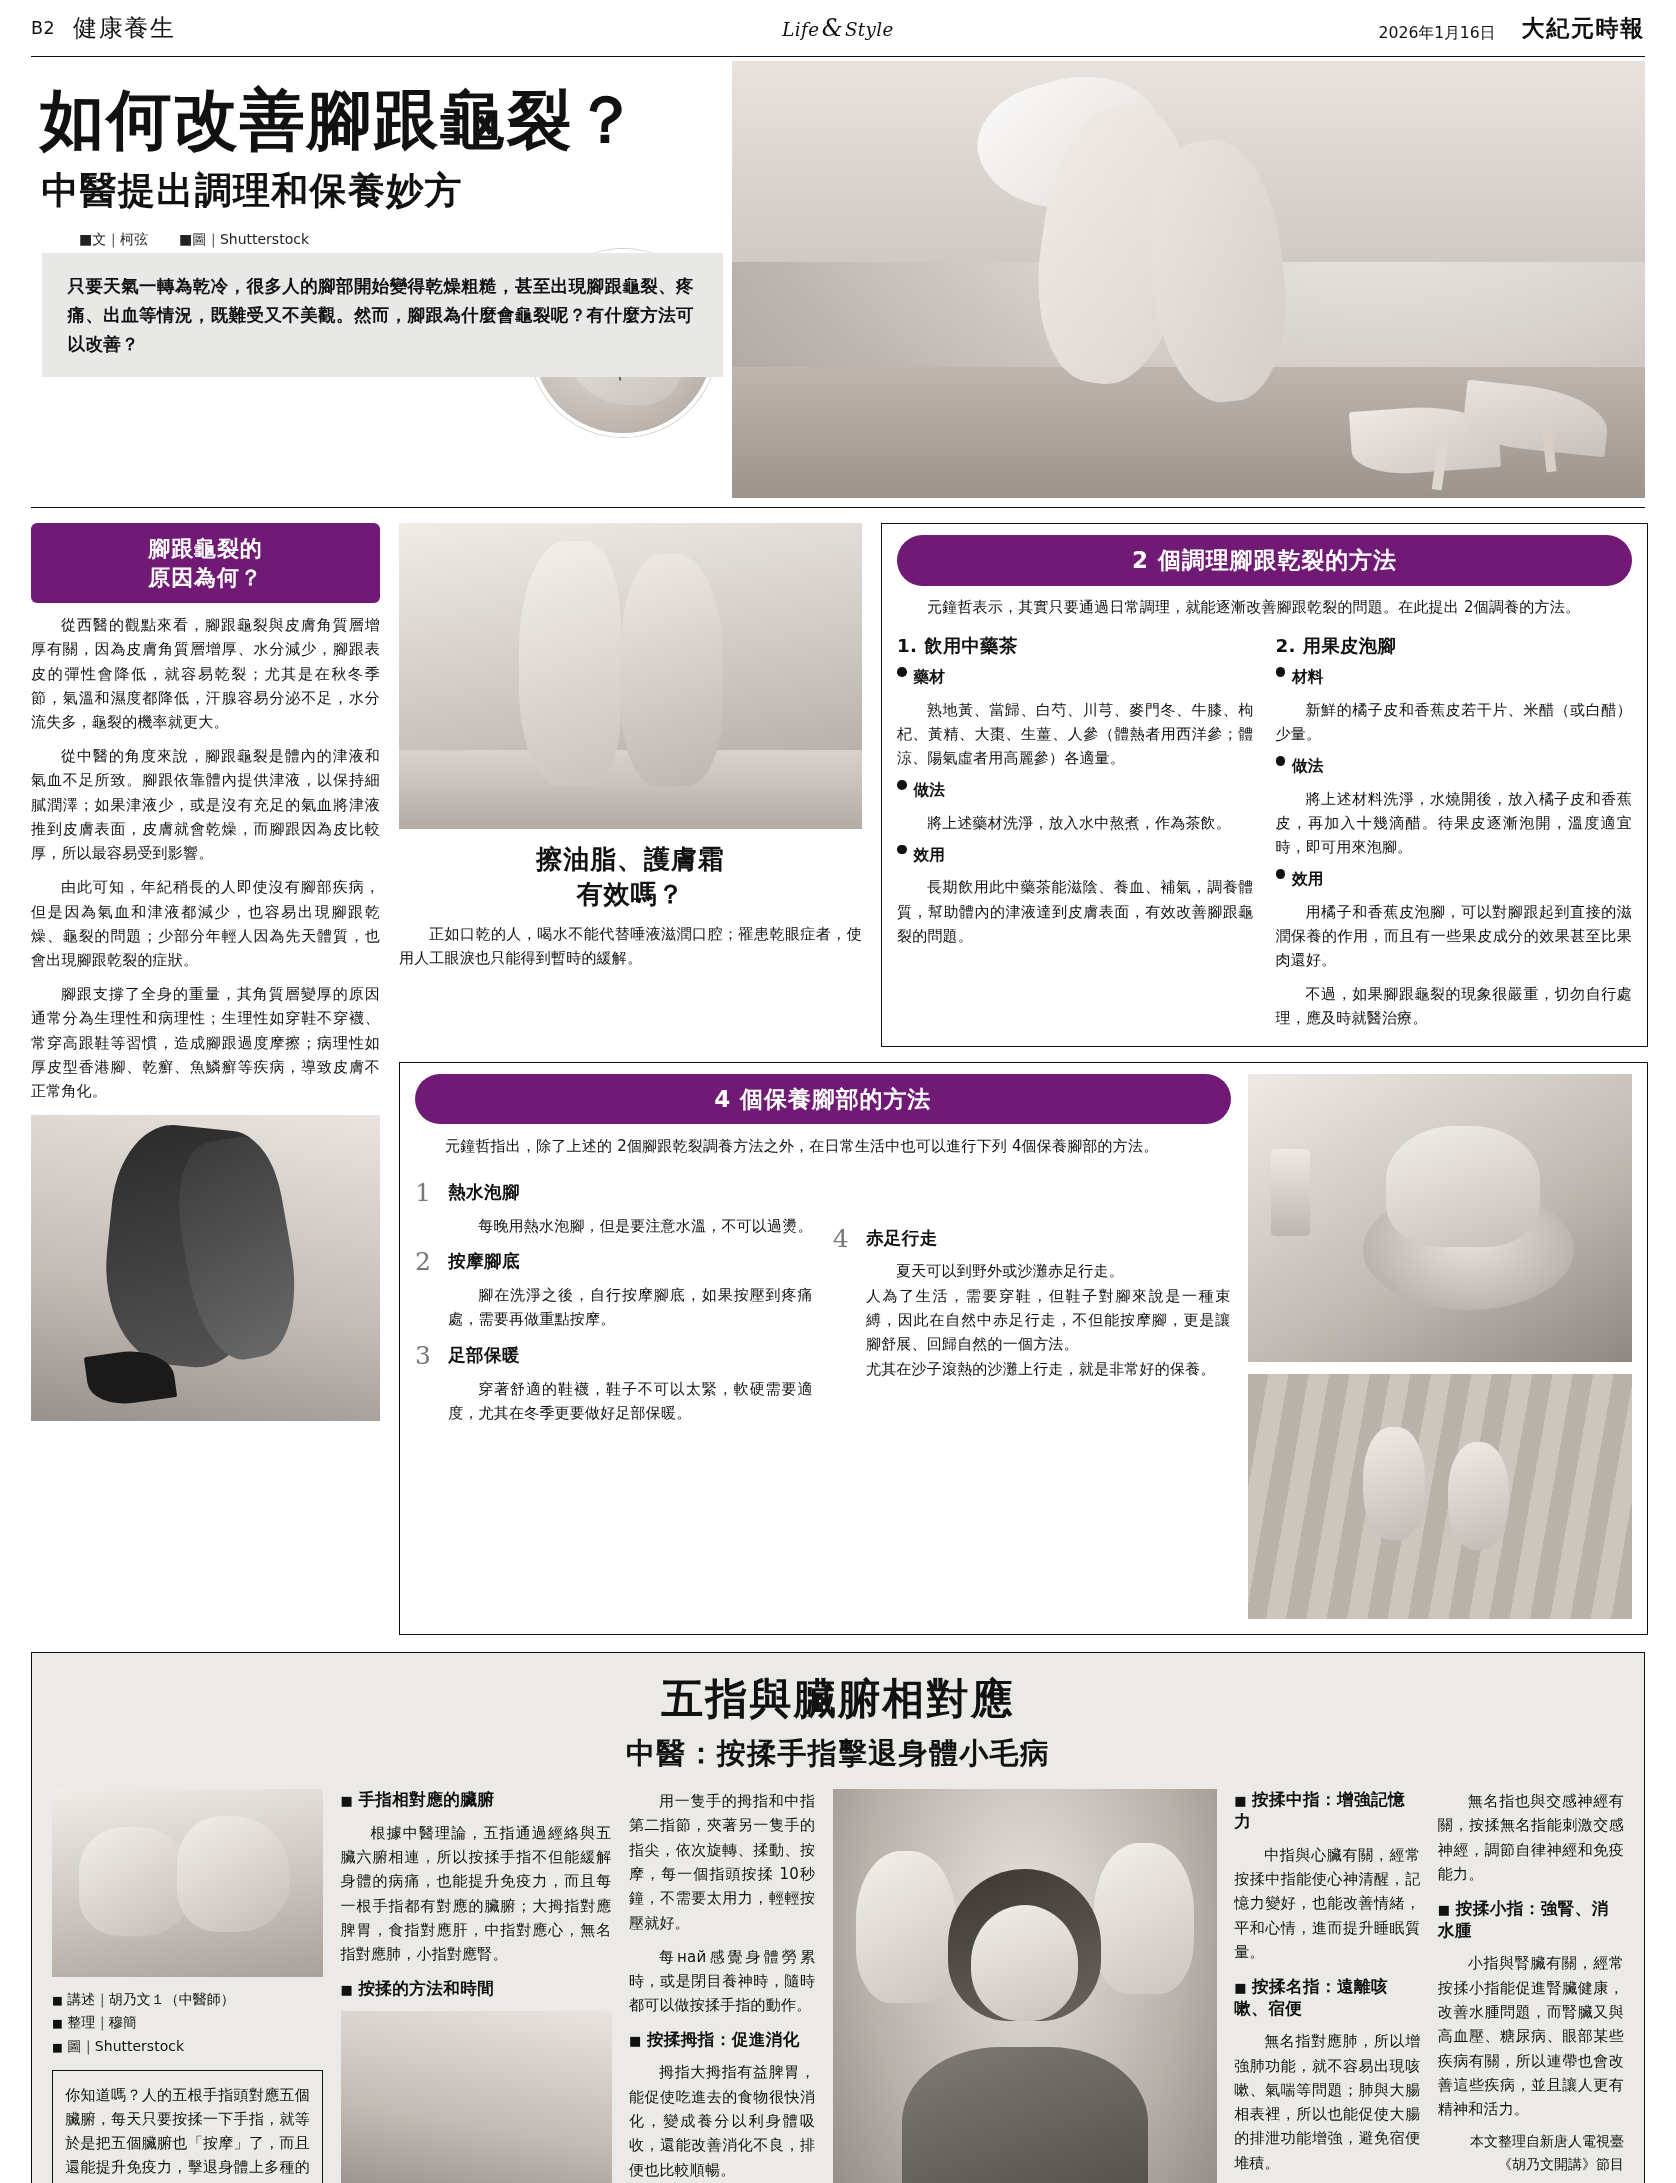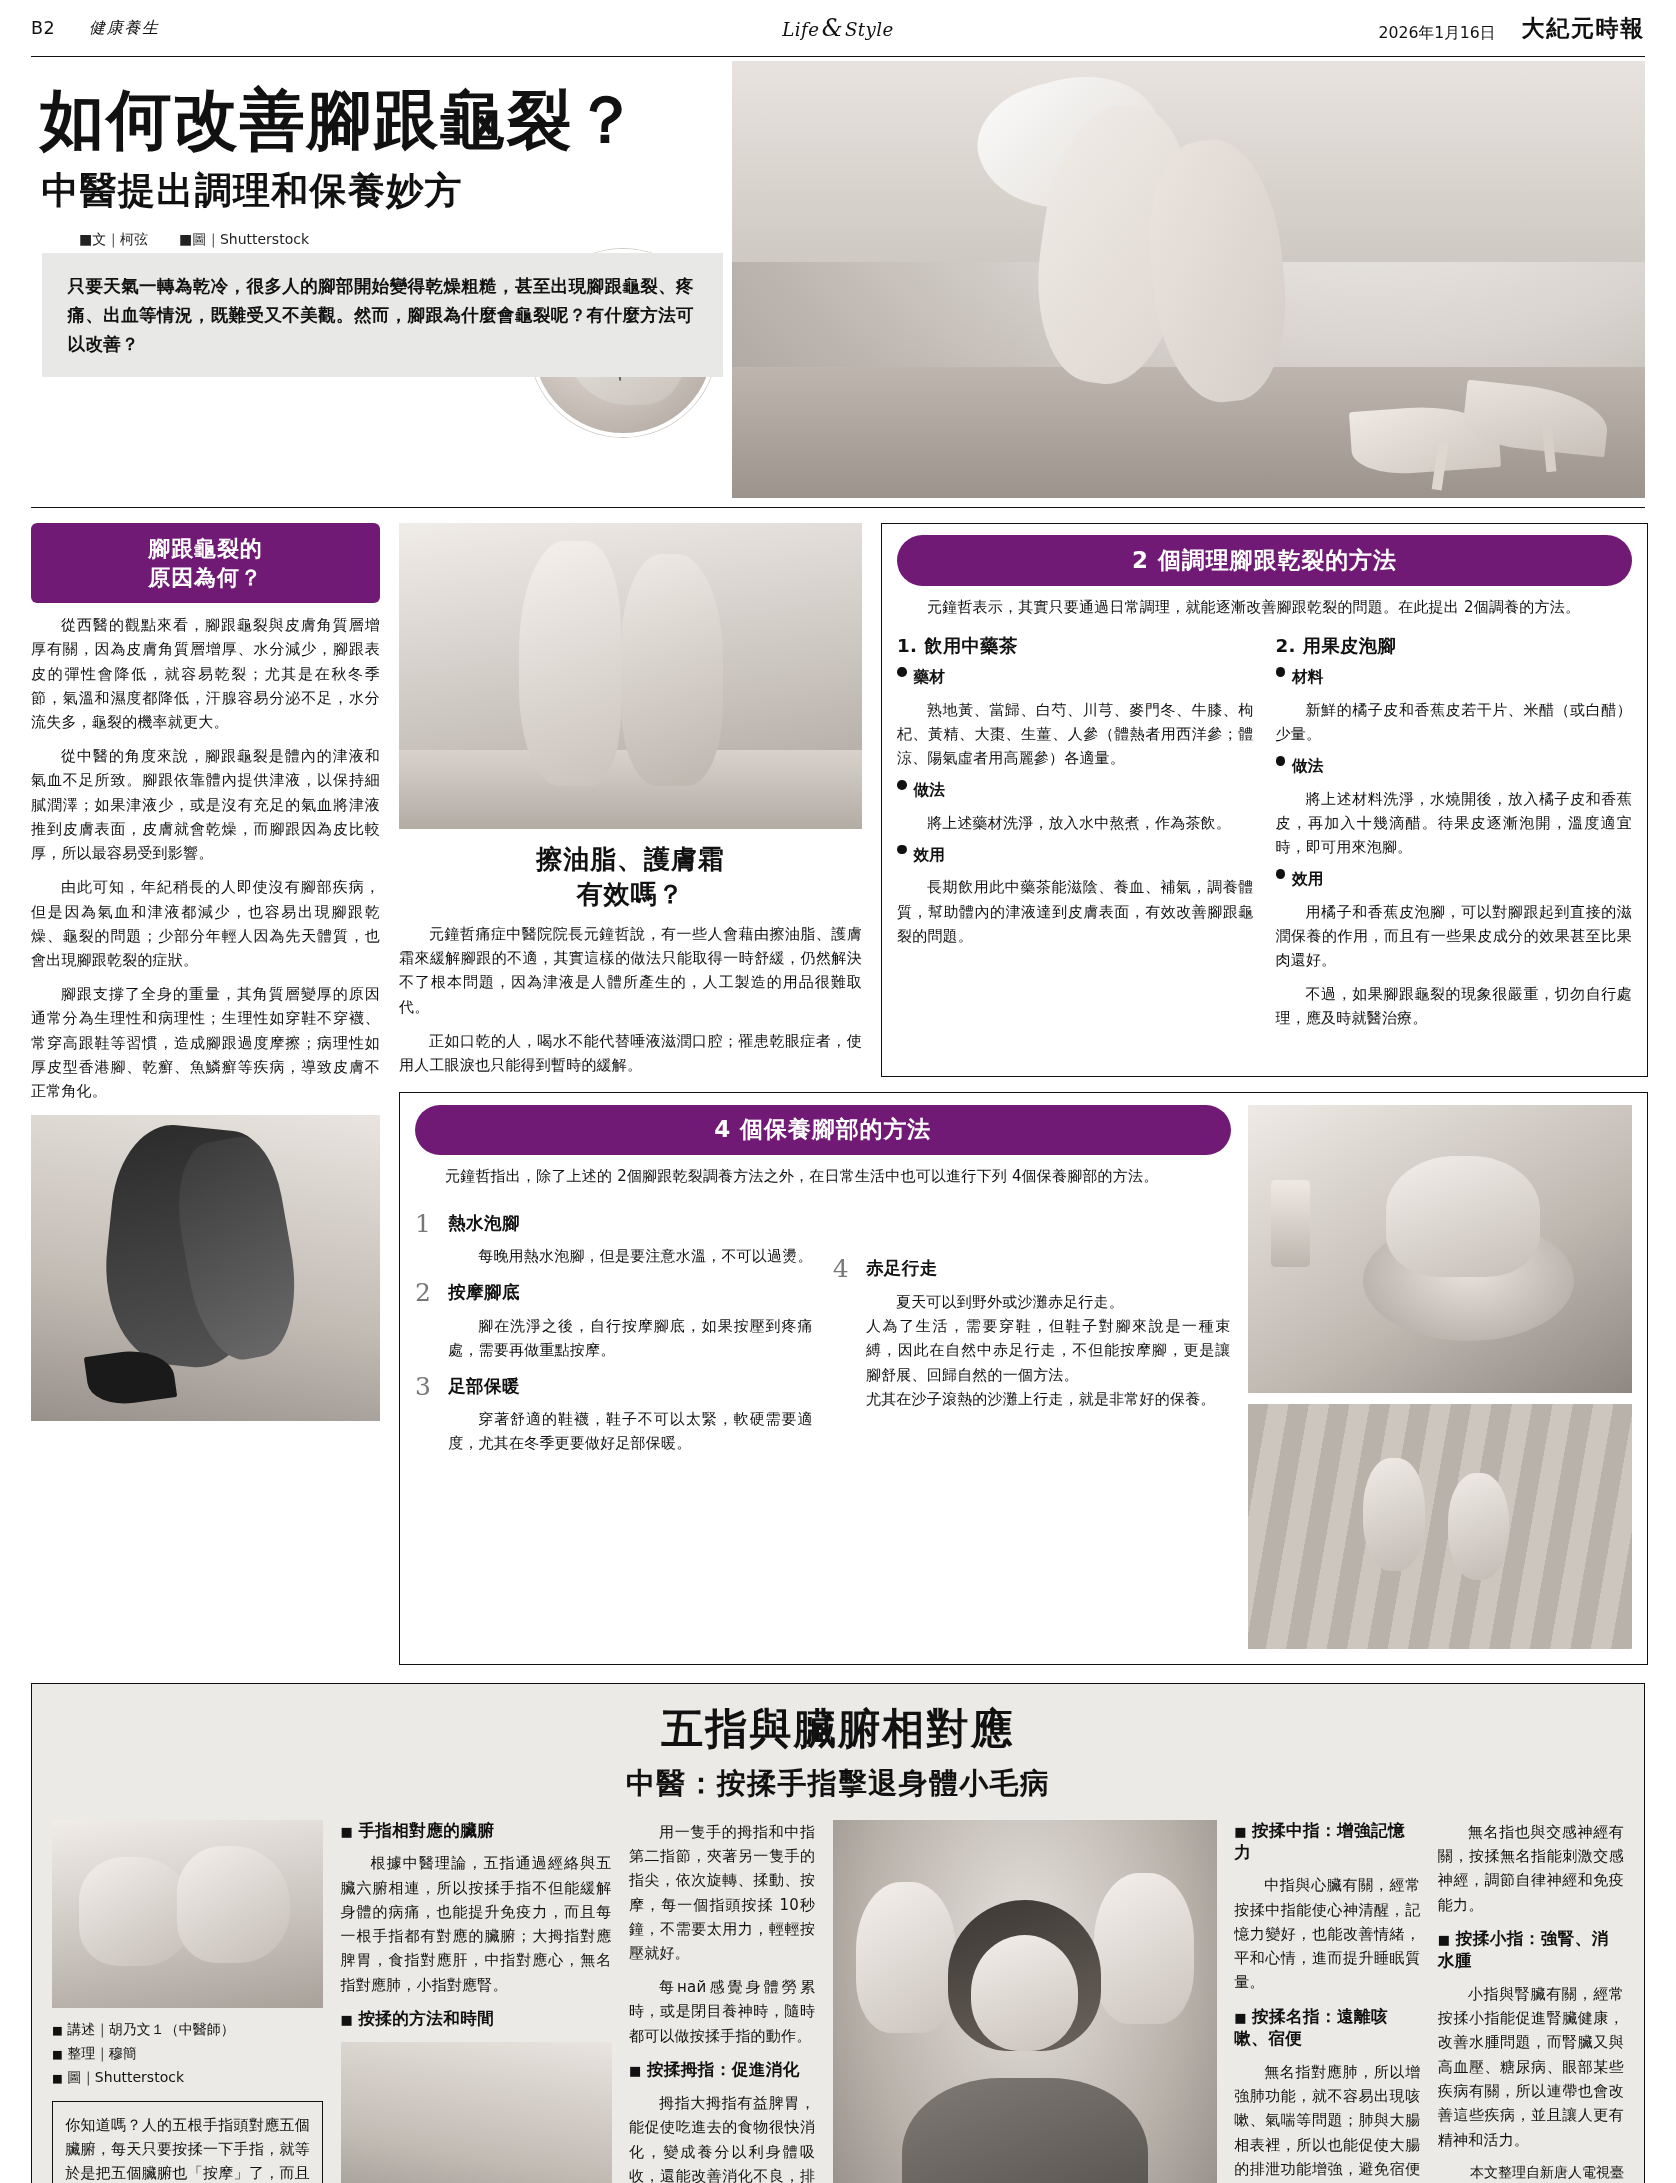--- a/index.html
+++ b/index.html
@@ -16,21 +16,21 @@
   .page { position: relative; width: 1676px; height: 2501px; padding: 0 31px; }
 
   
   .masthead {
     position: relative;
     height: 57px;
     display: flex; align-items: center;
     border-bottom: 1.3px solid #111;
   }
   .mh-page { font-size: 17.5px; letter-spacing: 0.4px; }
-  .mh-section { font-size: 16px; margin-left: 34px; letter-spacing: 1.7px; font-style: italic; }
+  .mh-section { font-size: 24px; margin-left: 18px; letter-spacing: 1.7px; }
   .mh-logo {
     position: absolute; left: 50%; transform: translateX(-50%);
     text-align: center; font-family: "DejaVu Serif", "Liberation Serif", serif;
   }
   .mh-logo .lg1 { font-size: 18.3px; font-style: italic; letter-spacing: 0.4px; }
   .mh-logo .amp { font-size: 23.6px; font-style: italic; }
   .mh-right { margin-left: auto; display: flex; align-items: flex-end; gap: 26px; }
   .mh-date { font-size: 15.7px; }
   .mh-paper { font-size: 23px; font-weight: bold; letter-spacing: 1.7px;
               font-family: "DejaVu Serif","Liberation Serif",serif; }
@@ -294,21 +294,20 @@
         <div class="rc-left">
           <div class="photo photo-feet ph-grad-a">
             <div class="floor"></div>
               <div class="f1"></div>
               <div class="f2"></div>
           </div>
           <div class="subhead-2l">
             <div>擦油脂、護膚霜</div>
             <div>有效嗎？</div>
           </div>
-          <p class="txt">元鐘哲痛症中醫院院長元鐘哲說，有一些人會藉由擦油脂、護膚霜來緩解腳跟的不適，其實這樣的做法只能取得一時舒緩，仍然解決不了根本問題，因為津液是人體所產生的，人工製造的用品很難取代。</p>
           <p class="txt">正如口乾的人，喝水不能代替唾液滋潤口腔；罹患乾眼症者，使用人工眼淚也只能得到暫時的緩解。</p>
         </div>
 
         <div class="rc-right">
           <div class="hdr-pill wide">2 個調理腳跟乾裂的方法</div>
           <p class="txt">元鐘哲表示，其實只要通過日常調理，就能逐漸改善腳跟乾裂的問題。在此提出 2個調養的方法。</p>
 
           <div class="two-col">
             <div>
               <div class="num-head">1. 飲用中藥茶</div>

